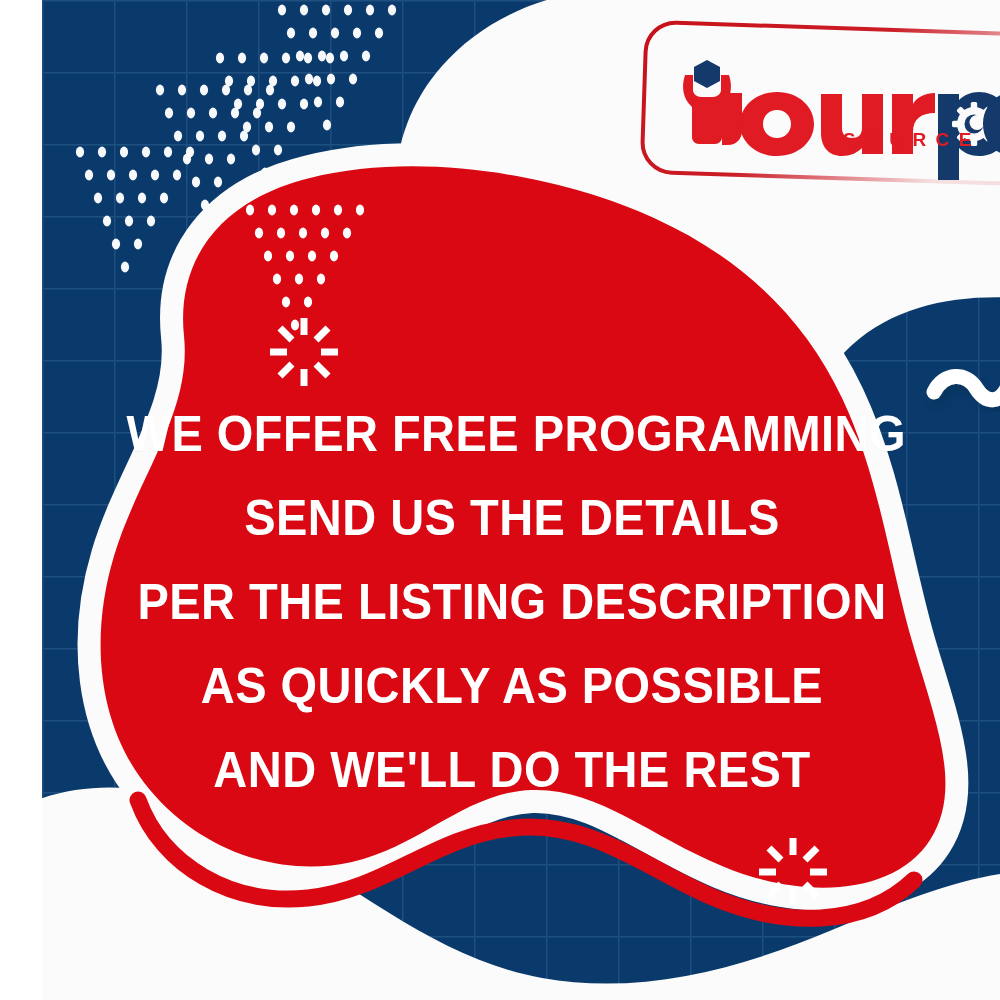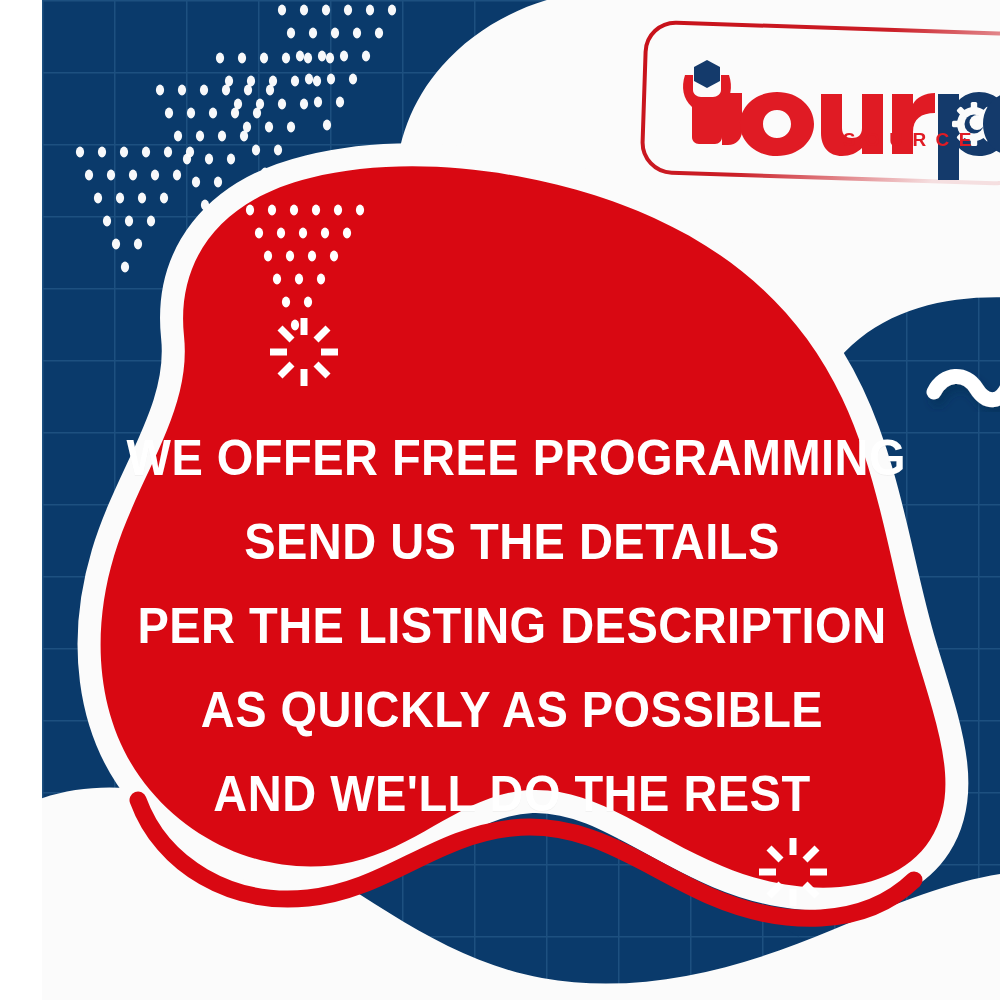--- a/index.html
+++ b/index.html
@@ -21,21 +21,21 @@
   #poster svg.layer {
     position: absolute;
     top: 0;
     left: 0;
     width: 1000px;
     height: 1000px;
   }
   .headline-block {
     position: absolute;
     left: 60px;
-    top: 416px;
+    top: 392px;
     width: 820px;
     text-align: center;
     z-index: 40;
     pointer-events: none;
   }
   .headline-line {
     color: #ffffff;
     font-family: "Liberation Sans Narrow", "Liberation Sans", sans-serif;
     font-weight: 700;
     font-size: 49px;

